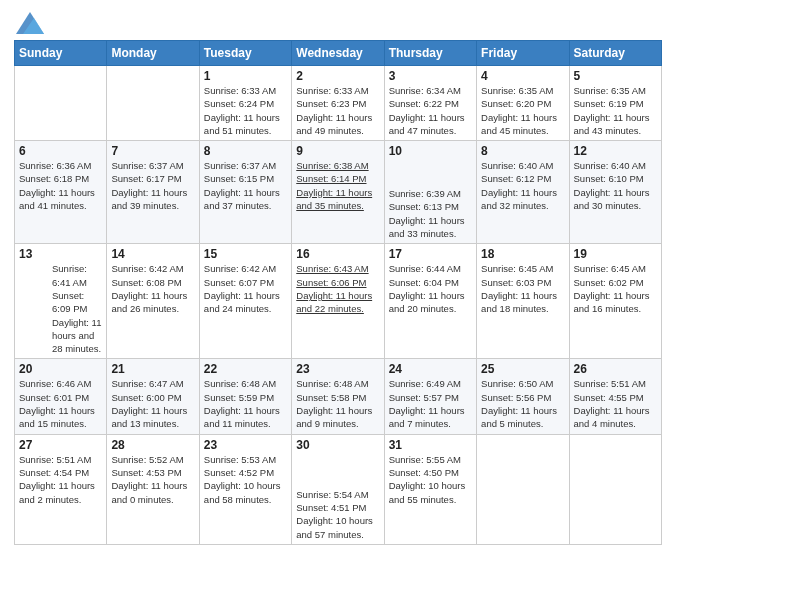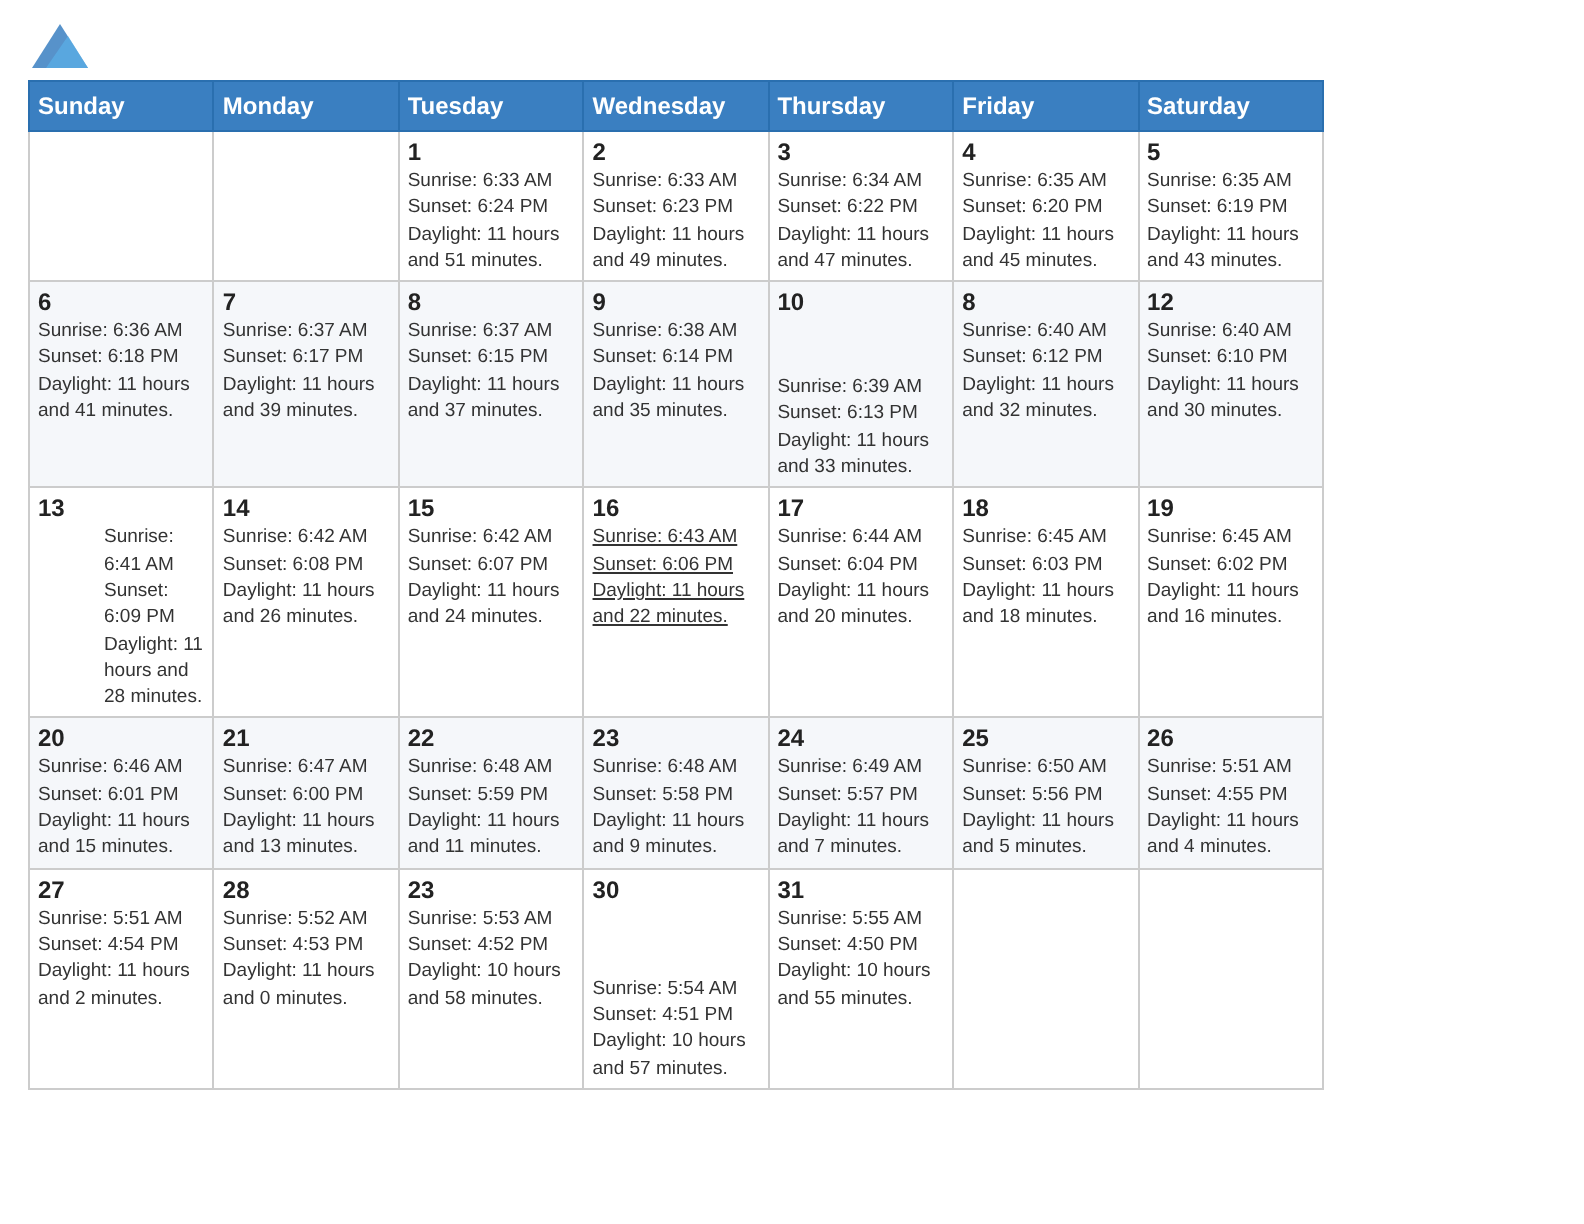--- a/index.html
+++ b/index.html
@@ -184,21 +184,21 @@
 Daylight: 11 hours and 39 minutes.</div>
           </td>
           <td>
             <span class="day-number">8</span>
             <div class="day-info" style="white-space: pre-line;">Sunrise: 6:37 AM
 Sunset: 6:15 PM
 Daylight: 11 hours and 37 minutes.</div>
           </td>
           <td>
             <span class="day-number">9</span>
-            <div class="day-info" style="white-space: pre-line;">Sunrise: 6:38 AM
+            <div class="day-info" style="white-space: pre-line; text-decoration: underline;">Sunrise: 6:38 AM
 Sunset: 6:14 PM
 Daylight: 11 hours and 35 minutes.</div>
           </td>
           <td>
             <span class="day-number">10</span>
             <div class="day-info" style="white-space: pre-line; margin-top: 29px;">Sunrise: 6:39 AM
 Sunset: 6:13 PM
 Daylight: 11 hours and 33 minutes.</div>
           </td>
           <td>

